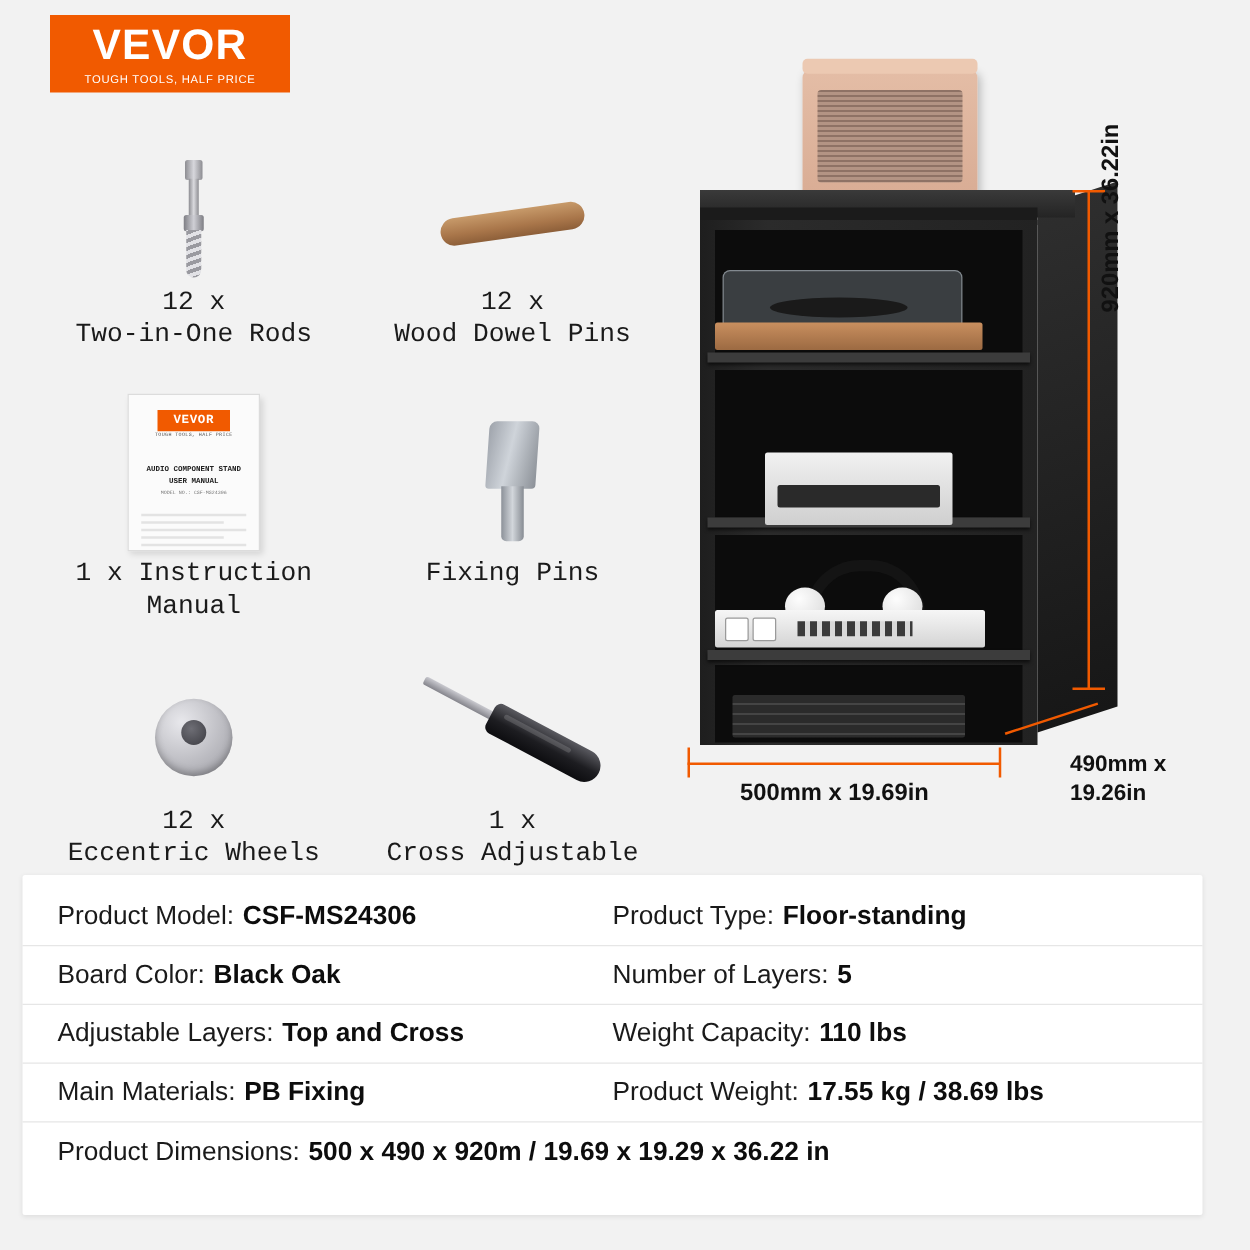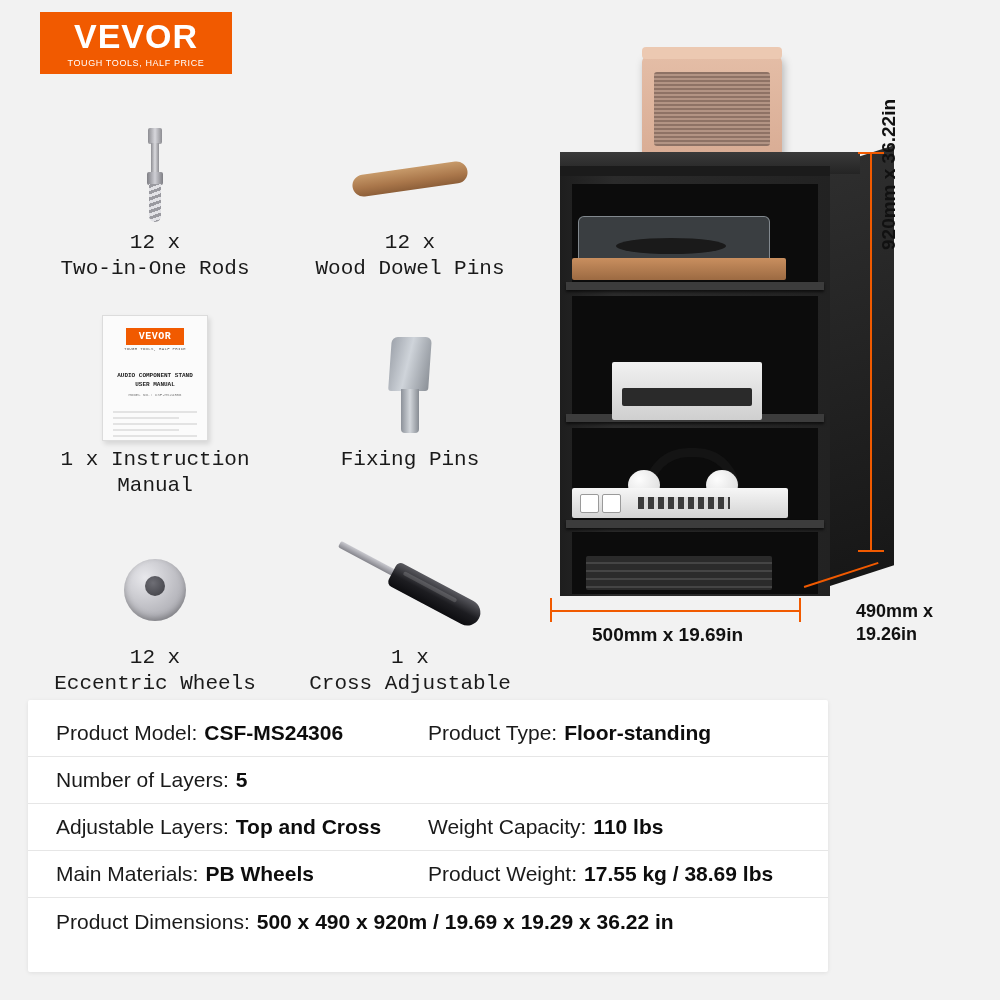--- a/index.html
+++ b/index.html
@@ -394,23 +394,23 @@
     line-height: 23px;
     font-size: 18px;
   }
   .dim-width {
     left: 565px; top: 624px; margin-left: 27px;
   }
 
   
   .spec-card {
     position: absolute;
-    left: 28px;
+    left: 18px;
     top: 700px;
-    width: 800px;
+    width: 944px;
     height: 272px;
     background: #ffffff;
     border-radius: 2px;
     box-shadow: 0 1px 4px rgba(0,0,0,.08);
   }
   .spec-row {
     display: flex;
     height: 47px;
     align-items: center;
     border-bottom: 1px solid #e6e6e6;
@@ -581,40 +581,44 @@
       <span class="spec-val">CSF-MS24306</span>
     </div>
     <div class="spec-cell">
       <span class="spec-key">Product Type:</span>
       <span class="spec-val">Floor-standing</span>
     </div>
   </div>
 
   <div class="spec-row">
     <div class="spec-cell">
+      <span class="spec-key">Board Color:</span>
+      <span class="spec-val">Black Oak</span>
+    </div>
+    <div class="spec-cell">
       <span class="spec-key">Number of Layers:</span>
       <span class="spec-val">5</span>
     </div>
   </div>
 
   <div class="spec-row">
     <div class="spec-cell">
       <span class="spec-key">Adjustable Layers:</span>
       <span class="spec-val">Top and Cross</span>
     </div>
     <div class="spec-cell">
       <span class="spec-key">Weight Capacity:</span>
       <span class="spec-val">110 lbs</span>
     </div>
   </div>
 
   <div class="spec-row">
     <div class="spec-cell">
       <span class="spec-key">Main Materials:</span>
-      <span class="spec-val">PB Wheels</span>
+      <span class="spec-val">PB Fixing</span>
     </div>
     <div class="spec-cell">
       <span class="spec-key">Product Weight:</span>
       <span class="spec-val">17.55 kg / 38.69 lbs</span>
     </div>
   </div>
 
   <div class="spec-row">
     <div class="spec-cell full">
       <span class="spec-key">Product Dimensions:</span>

